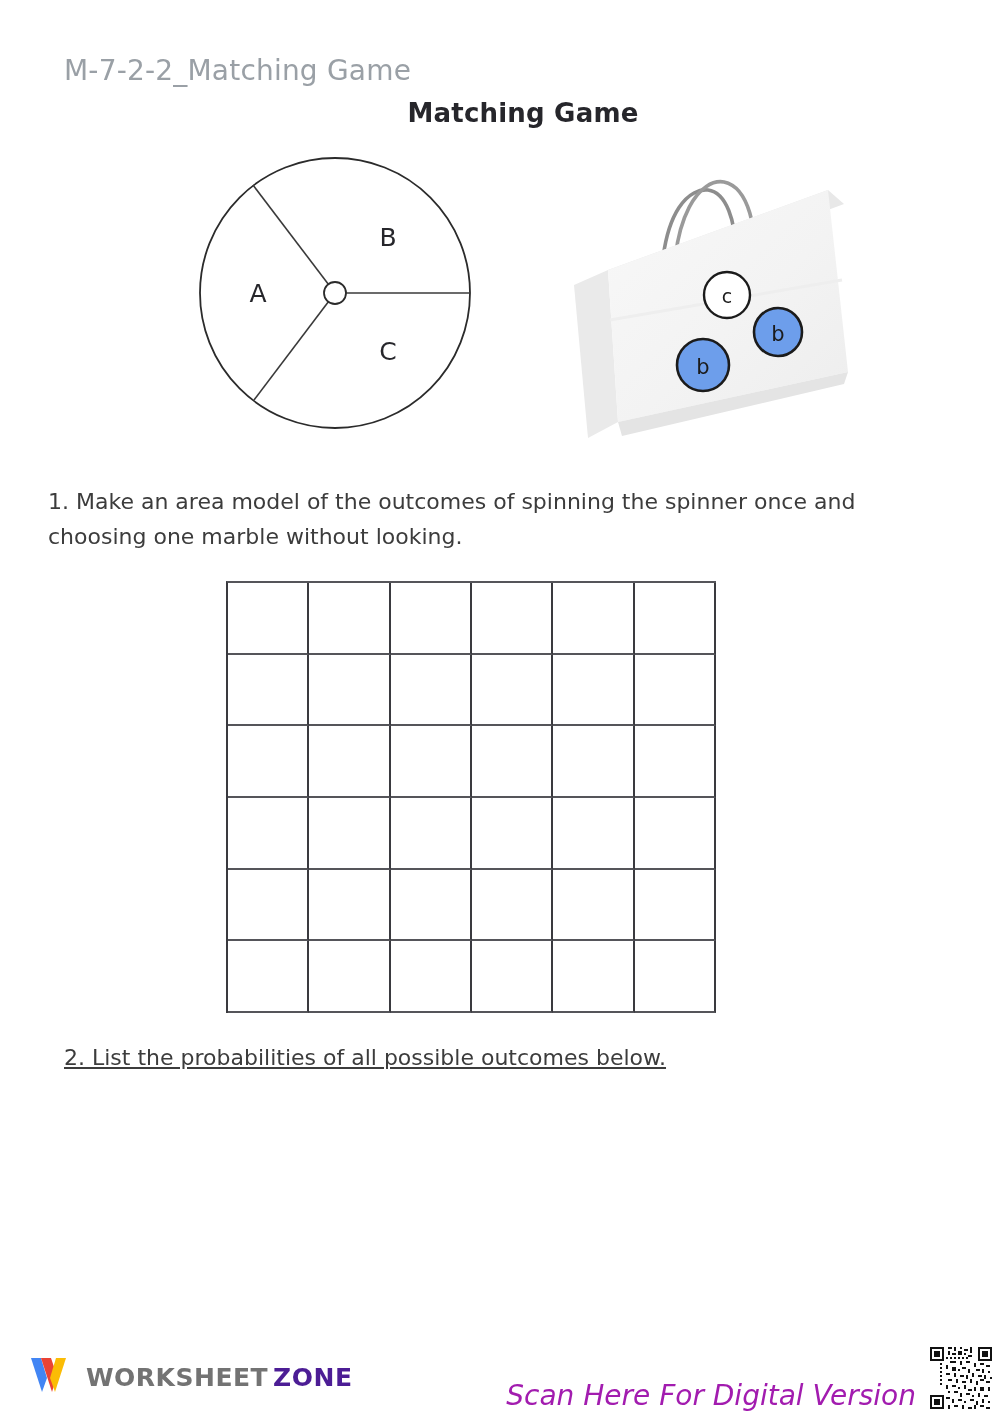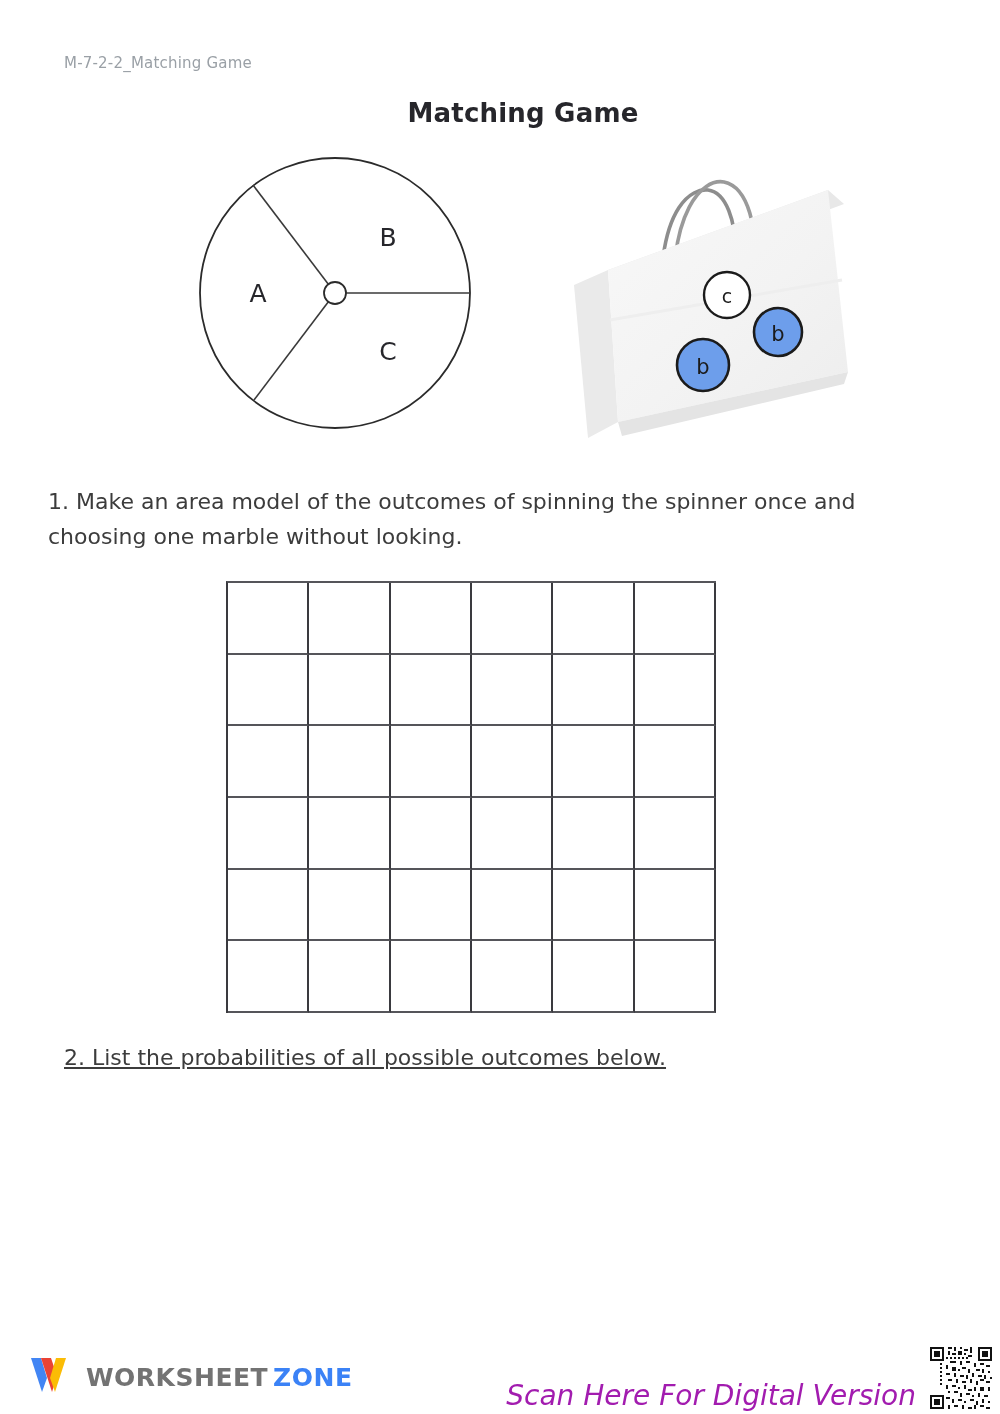--- a/index.html
+++ b/index.html
@@ -14,21 +14,21 @@
     overflow: hidden;
     font-family: "DejaVu Sans", sans-serif;
     color: #3c3c3c;
   }
 
   
   #worksheet-code {
     position: absolute;
     left: 64px;
     top: 54px;
-    font-size: 15px;
+    font-size: 28px;
     color: #9aa0a6;
     letter-spacing: 0.2px;
     white-space: nowrap;
   }
   #page-title {
     position: absolute;
     left: 0;
     top: 98px;
     width: 1000px;
     text-align: center;
@@ -117,21 +117,21 @@
     align-items: center;
   }
   #logo-mark { margin-right: 10px; }
   #logo-text {
     font-size: 25px;
     font-weight: bold;
     letter-spacing: 0.5px;
     white-space: nowrap;
   }
   .logo-worksheet { color: #737373; }
-  .logo-zone { color: #3b82f6; margin-left: 5px; }
+  .logo-zone { color: #4c1d95; margin-left: 5px; }
 
   #scan-text {
     position: absolute;
     right: 84px;
     top: 1379px;
     font-size: 28px;
     color: #a21caf;
     white-space: nowrap;
     font-style: italic;
   }

